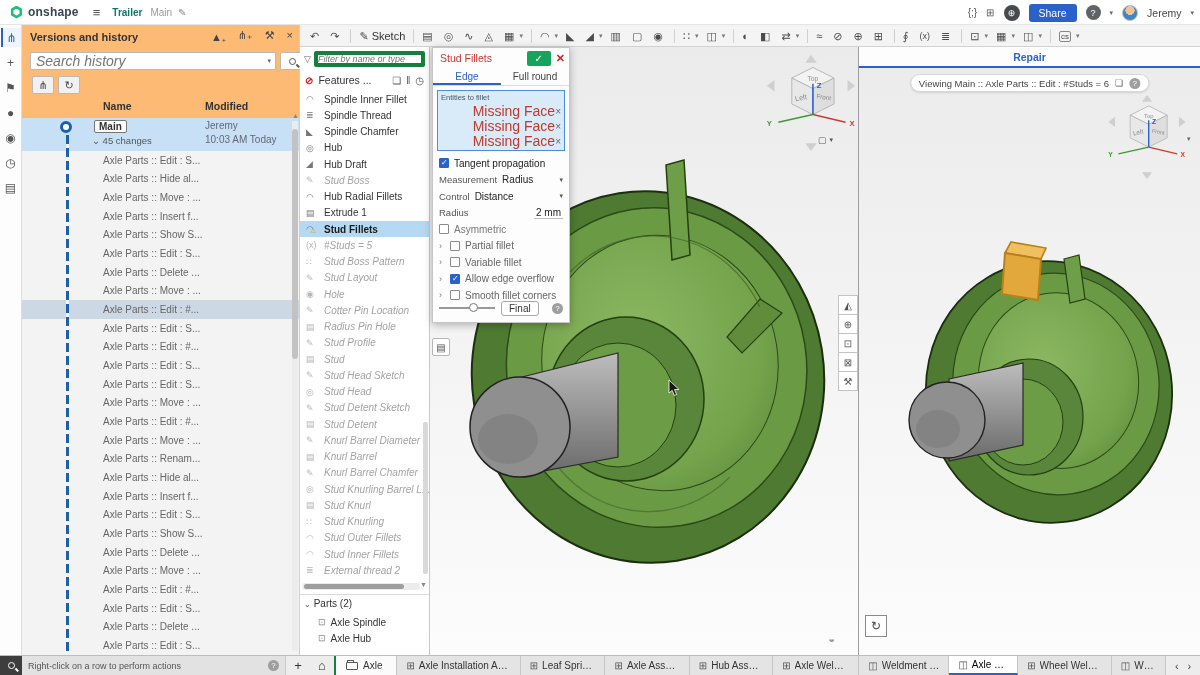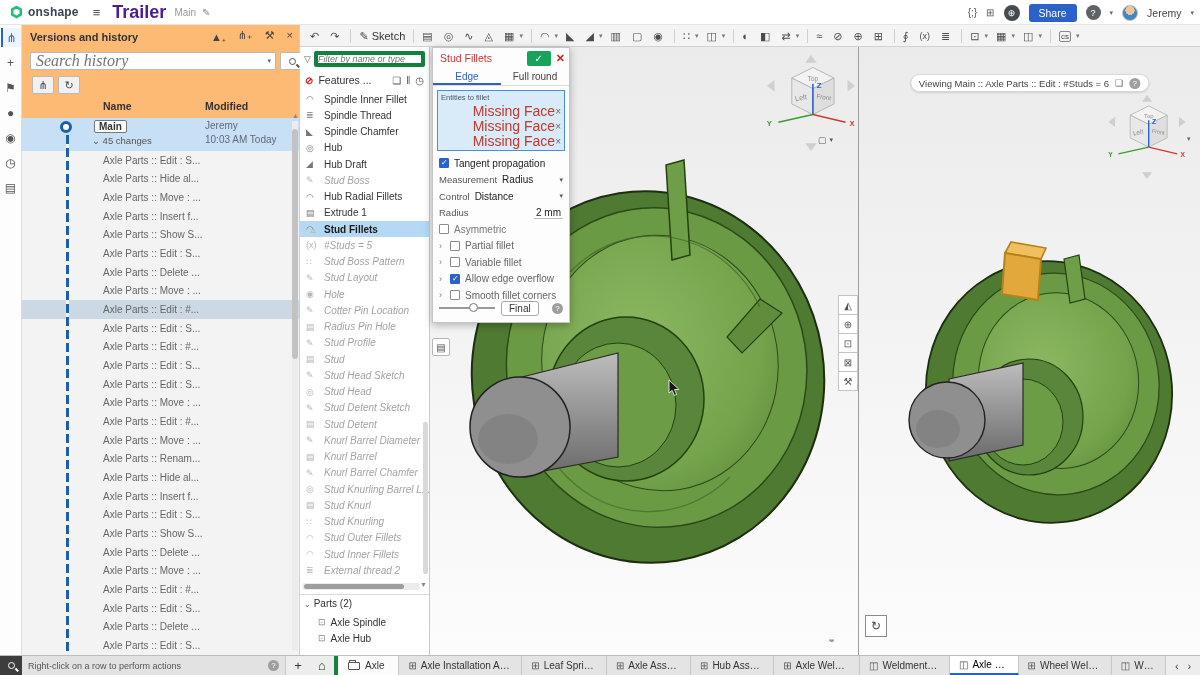--- a/index.html
+++ b/index.html
@@ -6,21 +6,21 @@
   html,body { width:1200px; height:675px; overflow:hidden; }
   body { font-family:"Liberation Sans", sans-serif; font-size:11px; color:#333; background:#fff; }
   #app { position:relative; width:1200px; height:675px; background:#fff; overflow:hidden; }
 
   
   #topbar { position:absolute; left:0; top:0; width:1200px; height:25px; background:#fff; display:flex; align-items:center; border-bottom:1px solid #e5e5e5; }
   .logo-hex { width:13px; height:13px; margin-left:10px; background:#1fbf75; clip-path:polygon(50% 0,93% 25%,93% 75%,50% 100%,7% 75%,7% 25%); position:relative; }
   .logo-hex::after { content:""; position:absolute; left:3px; top:3px; width:7px; height:7px; background:#fff; clip-path:polygon(50% 0,93% 25%,93% 75%,50% 100%,7% 75%,7% 25%); }
   .logo-word { font-size:12px; font-weight:bold; color:#3b4551; margin-left:5px; letter-spacing:.2px; }
   .tb-ham { margin-left:14px; font-size:13px; color:#555; }
-  .doc-title { margin-left:12px; font-size:18px; font-weight:bold; color:#4c1d95;text-align:right; }
+  .doc-title { margin-left:12px; font-size:10px; font-weight:bold; color:#0f766e;text-align:right; }
   .doc-branch { margin-left:8px; font-size:10px; color:#9a9a9a; }
   .doc-edit { margin-left:6px; font-size:10px; color:#8a8a8a; }
   #topbar-right { position:absolute; right:6px; top:0; height:25px; display:flex; align-items:center; gap:9px; }
   .hd-ic { font-size:10px; color:#555; }
   .hd-dark { width:16px; height:16px; border-radius:50%; background:#454a4f; color:#fff; font-size:9px; display:flex; align-items:center; justify-content:center; }
   .share-btn { background:#2a62c9; color:#fff; font-size:10.5px; padding:3px 10px; border-radius:3px; }
   .help-circle { width:15px; height:15px; border-radius:50%; background:#5f6368; color:#fff; font-size:9px; display:flex; align-items:center; justify-content:center; }
   .mini-caret { font-size:7px; color:#666; }
   .avatar { width:16px; height:16px; border-radius:50%; background:radial-gradient(circle at 50% 32%, #f0c49a 0 38%, #3f86c5 40%); border:1px solid #bbb; }
   .user-name { font-size:10.5px; color:#444; }
@@ -49,21 +49,21 @@
   #left-rail { position:absolute; left:0; top:25px; width:22px; height:630px; background:#fdfdfd; border-right:1px solid #ddd; display:flex; flex-direction:column; align-items:center; padding-top:3px; gap:6px; }
   .rail-ic { width:20px; height:19px; display:flex; align-items:center; justify-content:center; font-size:12px; color:#555; }
   .rail-ic.active { color:#2a62c9; border-left:2px solid #2a62c9; background:#eef4fb; }
 
   
   #versions-panel { position:absolute; left:22px; top:25px; width:278px; height:630px; background:#fdba74; border-right:1px solid #cfcfcf; }
   .vp-header { position:absolute; left:0; top:0; width:100%; height:23px; display:flex; align-items:center; padding:0 8px; }
   .vp-title { font-size:11px; font-weight:bold; color:#333; }
   .vp-hicons { position:absolute; right:6px; top:4px; display:flex; gap:12px; font-size:11px; color:#444; }
   .vp-search { position:absolute; left:8px; top:27px; width:246px; height:18px; border:1px solid #b9b9b9; background:#fff; border-radius:2px; display:flex; align-items:center; }
-  .vp-search input { flex:1; border:none; outline:none; font-size:16px; font-style:italic; color:#888; padding:0 5px; background:transparent; font-family:Liberation Serif, serif; }
+  .vp-search input { flex:1; border:none; outline:none; font-size:14px; font-style:italic; color:#888; padding:0 5px; background:transparent; font-family:Liberation Sans, sans-serif; }
   .vp-search .sel-caret { font-size:7px; color:#666; padding-right:4px; }
   .vp-search-btn { position:absolute; left:258px; top:27px; width:24px; height:18px; border:1px solid #b9b9b9; border-radius:2px; background:#fff; display:flex; align-items:center; justify-content:center; }
   .lens { width:7px; height:7px; border:1.5px solid #555; border-radius:50%; position:relative; }
   .lens::after { content:""; position:absolute; left:6px; top:6px; width:4px; height:1.5px; background:#555; transform:rotate(45deg); }
   .vp-toggles { position:absolute; left:10px; top:51px; display:flex; gap:4px; }
   .vp-toggle { width:22px; height:18px; border:1px solid #b9b9b9; border-radius:2px; background:#f1f1f1; display:flex; align-items:center; justify-content:center; font-size:11px; color:#444; }
   .vp-thead { position:absolute; left:0; top:75px; width:100%; height:16px; }
   .vp-thead .col-name { position:absolute; left:81px; font-size:10.5px; font-weight:bold; color:#333; }
   .vp-thead .col-mod { position:absolute; left:183px; font-size:10.5px; font-weight:bold; color:#333; }
   .vp-mainrow { position:absolute; left:0; top:93px; width:100%; height:33px; background:#c7e0f6; }
@@ -162,21 +162,21 @@
   #cursor { position:absolute; left:238px; top:333px; z-index:6; }
 
   
   #bottom-bar { position:absolute; left:0; top:655px; width:1200px; height:20px; background:#ededed; border-top:1px solid #bdbdbd; display:flex; align-items:stretch; }
   .bb-dark { width:22px; background:#3d3d3d; display:flex; align-items:center; justify-content:center; flex:none; }
   .bb-dark .lens { border-color:#fff; } .bb-dark .lens::after { background:#fff; }
   .bb-status { width:264px; background:#e2e2e2; border-right:1px solid #cacaca; display:flex; align-items:center; padding:0 6px; gap:5px; flex:none; }
   .bb-status .st-text { flex:1; font-size:9px; color:#555; white-space:nowrap; overflow:hidden; }
   .bb-plus { width:24px; display:flex; align-items:center; justify-content:center; font-size:13px; color:#333; flex:none; }
   .bb-home { width:24px; display:flex; align-items:center; justify-content:center; font-size:13px; font-weight:bold; color:#2d2d2d; flex:none; }
-  .bb-folder-tab { display:flex; align-items:center; gap:5px; background:#fbfbfb; border-left:4px solid #15803d; border-right:1px solid #c6c6c6; padding:0 14px 0 10px; flex:none; }
+  .bb-folder-tab { display:flex; align-items:center; gap:5px; background:#fbfbfb; border-left:2px solid #15803d; border-right:1px solid #c6c6c6; padding:0 14px 0 10px; flex:none; }
   .folder-ic { width:12px; height:8px; border:1px solid #555; border-radius:1px; position:relative; }
   .folder-ic::before { content:""; position:absolute; left:0; top:-3px; width:5px; height:2px; border:1px solid #555; border-bottom:none; border-radius:1px 1px 0 0; }
   .bb-folder-tab .tab-label { font-size:10px; color:#333; }
   #doc-tabs { display:flex; flex:1; overflow:hidden; }
   .tab { display:flex; align-items:center; gap:4px; padding:0 9px; background:#e4e4e4; border-right:1px solid #c6c6c6; white-space:nowrap; overflow:hidden; }
   .tab .tab-ic { font-size:10px; color:#555; flex:none; }
   .tab .tab-label { font-size:10px; color:#333; overflow:hidden; text-overflow:ellipsis; }
   .tab.active { background:#fff; border-bottom:2px solid #2a62c9; }
   .tab.active .tab-label { color:#000; }
   .bb-nav { width:34px; display:flex; align-items:center; justify-content:space-evenly; font-size:11px; color:#444; flex:none; }
@@ -909,20 +909,23 @@
           <span class="slider-knob"></span>
         </span>
     <span class="final-btn">Final</span>
     <span style="flex:1;"></span>
     <span class="q-circle">?</span>
   </div>
 </div>
 <div id="sel-filter-btn">▤</div>
 
 <div id="right-viewport">
+  <div class="rp-header">
+    <span class="rp-title">Repair</span>
+  </div>
   <div class="rp-pill">
     <span class="pill-text">Viewing Main :: Axle Parts :: Edit : #Studs = 6</span>
     <span class="pill-open">❏</span>
     <span class="q-circle">?</span>
   </div>
   
   <svg width="342" height="608" viewBox="0 0 342 608">
     <defs>
       <radialGradient id="gFace2" cx="42%" cy="40%" r="75%">
         <stop offset="0%" stop-color="#8cb762"></stop>

